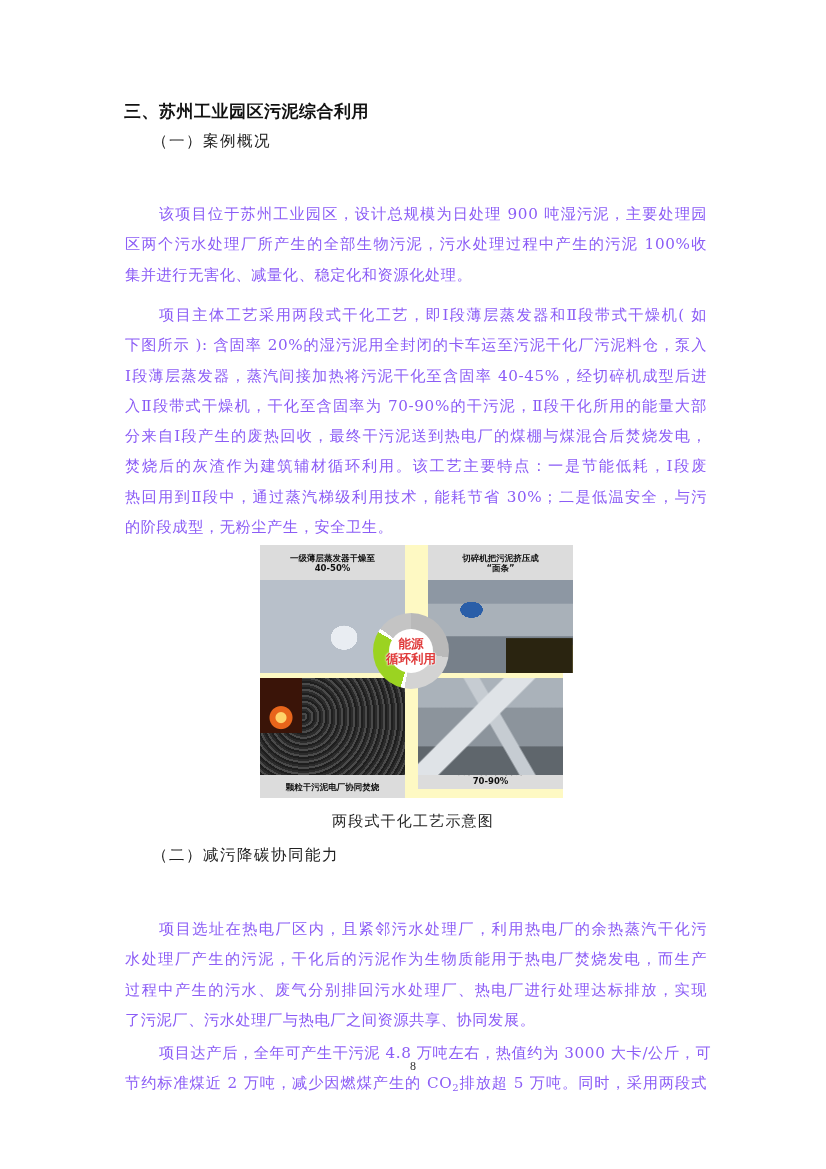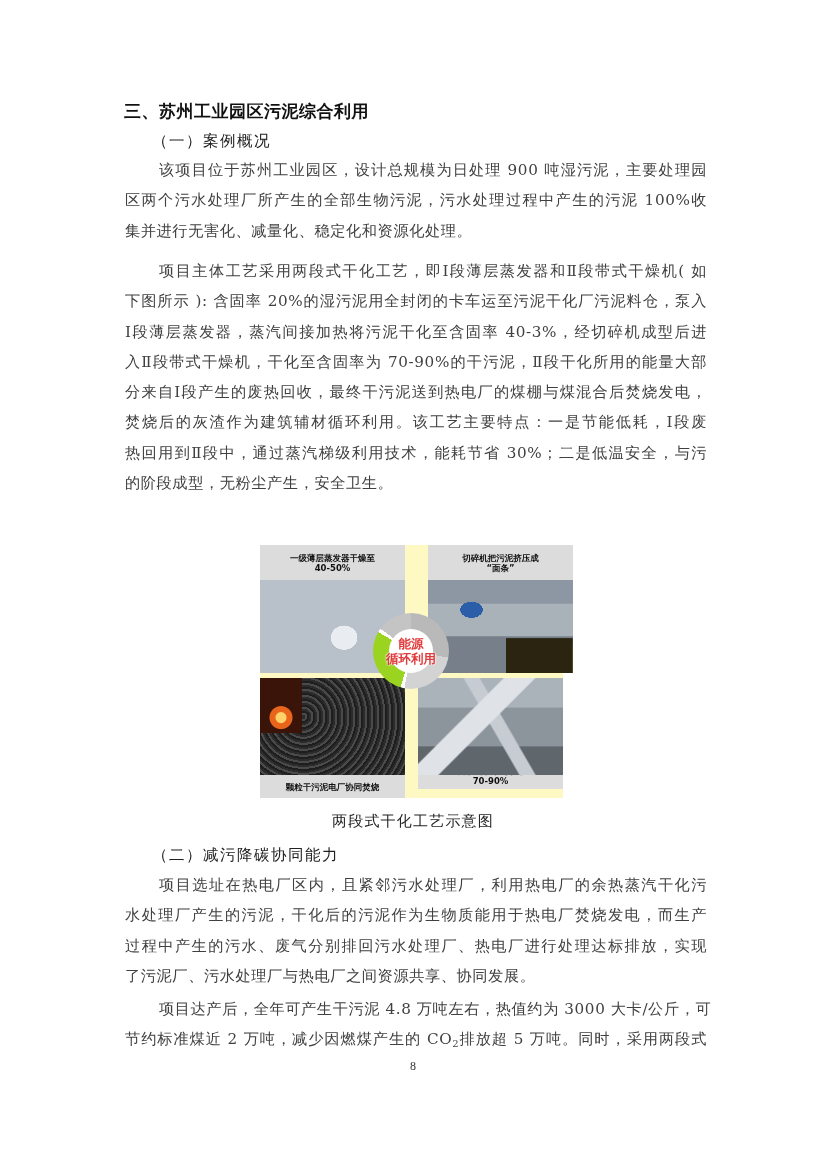--- a/index.html
+++ b/index.html
@@ -15,21 +15,22 @@
       font-size: 17px; font-weight: bold; letter-spacing: 0.5px; color: #111;
     }
     .h2 {
       position: absolute; left: 152px;
       font-size: 15.5px; letter-spacing: 1.5px; color: #222;
     }
     .para {
       position: absolute; left: 125px; width: 582px;
       font-size: 15.2px; line-height: 30.3px;
       text-align: justify; text-indent: 32px; letter-spacing: 0.6px;
-      color: #404040;
+      color: #8b5cf6;
+      margin-top: 44px;
     }
     .para .ln { display: block; text-indent: 0; text-align-last: justify; white-space: nowrap; }
     .para .ln.first { padding-left: 34px; }
     .para .ln.last { text-align-last: left; }
     sub { font-size: 10px; vertical-align: -3px; }
 
     .figure {
       position: absolute; left: 260px; top: 545px; width: 303px; height: 253px;
       background: #fef9c3;
     }
@@ -120,21 +121,21 @@
 
   <div class="para" style="top:155px;">
     <span class="ln first">该项目位于苏州工业园区，设计总规模为日处理 900 吨湿污泥，主要处理园</span>
     <span class="ln">区两个污水处理厂所产生的全部生物污泥，污水处理过程中产生的污泥 100%收</span>
     <span class="ln last">集并进行无害化、减量化、稳定化和资源化处理。</span>
   </div>
 
   <div class="para" style="top:256px;">
     <span class="ln first">项目主体工艺采用两段式干化工艺，即Ⅰ段薄层蒸发器和Ⅱ段带式干燥机( 如</span>
     <span class="ln">下图所示 ): 含固率 20%的湿污泥用全封闭的卡车运至污泥干化厂污泥料仓，泵入</span>
-    <span class="ln">Ⅰ段薄层蒸发器，蒸汽间接加热将污泥干化至含固率 40-3%，经切碎机成型后进</span>
+    <span class="ln">Ⅰ段薄层蒸发器，蒸汽间接加热将污泥干化至含固率 40-45%，经切碎机成型后进</span>
     <span class="ln">入Ⅱ段带式干燥机，干化至含固率为 70-90%的干污泥，Ⅱ段干化所用的能量大部</span>
     <span class="ln">分来自Ⅰ段产生的废热回收，最终干污泥送到热电厂的煤棚与煤混合后焚烧发电，</span>
     <span class="ln">焚烧后的灰渣作为建筑辅材循环利用。该工艺主要特点：一是节能低耗，Ⅰ段废</span>
     <span class="ln">热回用到Ⅱ段中，通过蒸汽梯级利用技术，能耗节省 30%；二是低温安全，与污</span>
     <span class="ln last">的阶段成型，无粉尘产生，安全卫生。</span>
   </div>
 
   <div class="figure">
     <div class="quad q1">
       <div class="qlabel">

